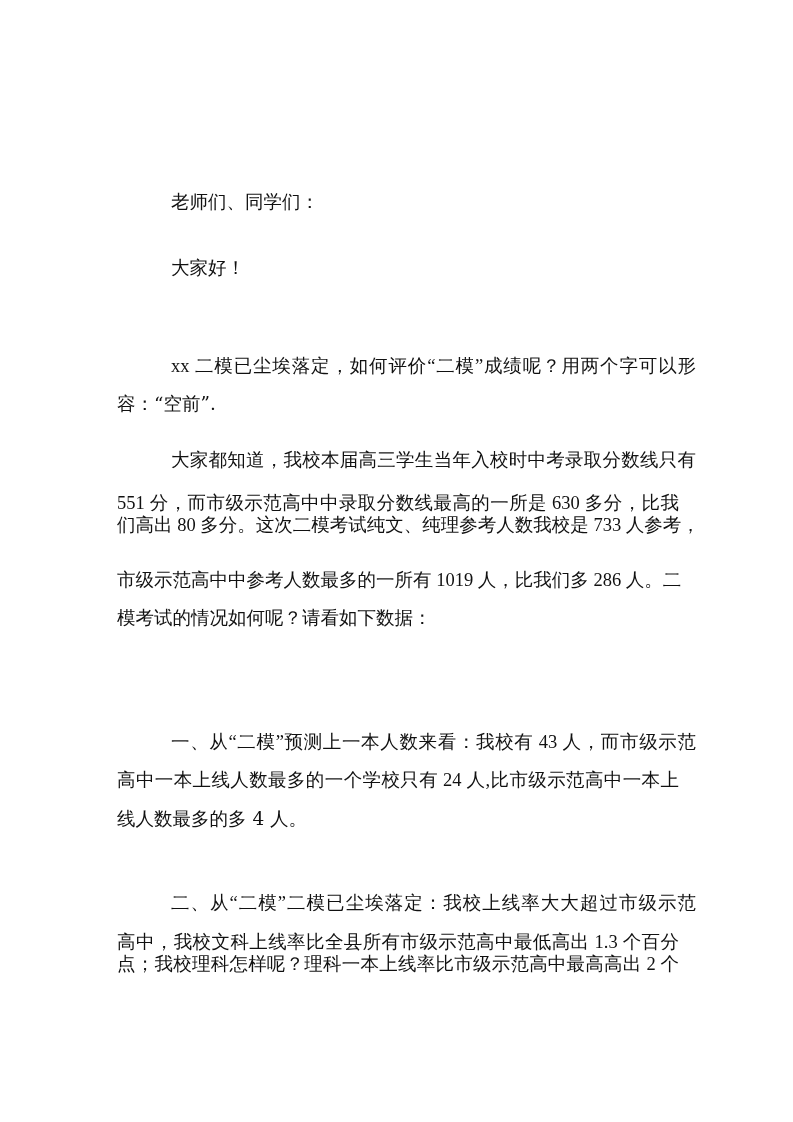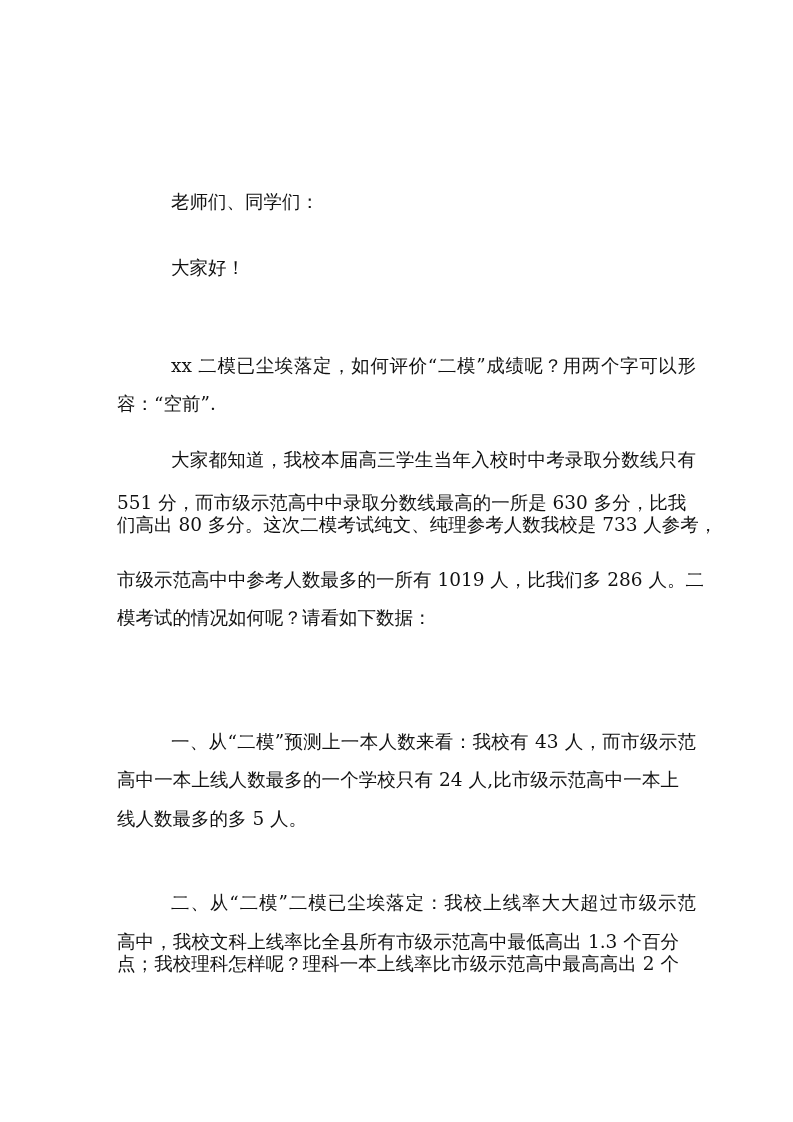--- a/index.html
+++ b/index.html
@@ -7,21 +7,21 @@
   .page {
     position: absolute; left: 117px; top: 0; width: 562px;
     font-family: "DejaVu Serif", "Liberation Serif", serif;
     font-size: 18.5px; color: #111111;
   }
   .line {
     position: absolute; left: 0; white-space: nowrap;
     height: 24px; line-height: 24px;
   }
   .indent { left: 37px; margin-left: 17px; }
-  .justify { width: 562px; text-align: justify; text-align-last: justify; }
+  .justify { width: 562px; text-align: justify; text-align-last: justify; font-family: Liberation Serif, serif; }
   .justify.indent { width: 525px; }
 </style>
 </head>
 <body>
 
 <div class="page">
   <div class="line indent" style="top:190px">老师们、同学们：</div>
 
   <div class="line indent" style="top:256px">大家好！</div>
 
@@ -29,18 +29,18 @@
   <div class="line" style="top:392px">容：“空前”.</div>
 
   <div class="line indent justify" style="top:448px">大家都知道，我校本届高三学生当年入校时中考录取分数线只有</div>
   <div class="line justify" style="top:491px">551 分，而市级示范高中中录取分数线最高的一所是 630 多分，比我</div>
   <div class="line justify" style="top:513px">们高出 80 多分。这次二模考试纯文、纯理参考人数我校是 733 人参考，</div>
   <div class="line justify" style="top:568px">市级示范高中中参考人数最多的一所有 1019 人，比我们多 286 人。二</div>
   <div class="line" style="top:606px">模考试的情况如何呢？请看如下数据：</div>
 
   <div class="line indent justify" style="top:730px">一、从“二模”预测上一本人数来看：我校有 43 人，而市级示范</div>
   <div class="line justify" style="top:768px">高中一本上线人数最多的一个学校只有 24 人,比市级示范高中一本上</div>
-  <div class="line" style="top:807px">线人数最多的多 5 人。</div>
+  <div class="line" style="top:807px">线人数最多的多 4 人。</div>
 
   <div class="line indent justify" style="top:891px">二、从“二模”二模已尘埃落定：我校上线率大大超过市级示范</div>
   <div class="line justify" style="top:930px">高中，我校文科上线率比全县所有市级示范高中最低高出 1.3 个百分</div>
   <div class="line justify" style="top:952px">点；我校理科怎样呢？理科一本上线率比市级示范高中最高高出 2 个</div>
 </div>
 
 </body></html>

